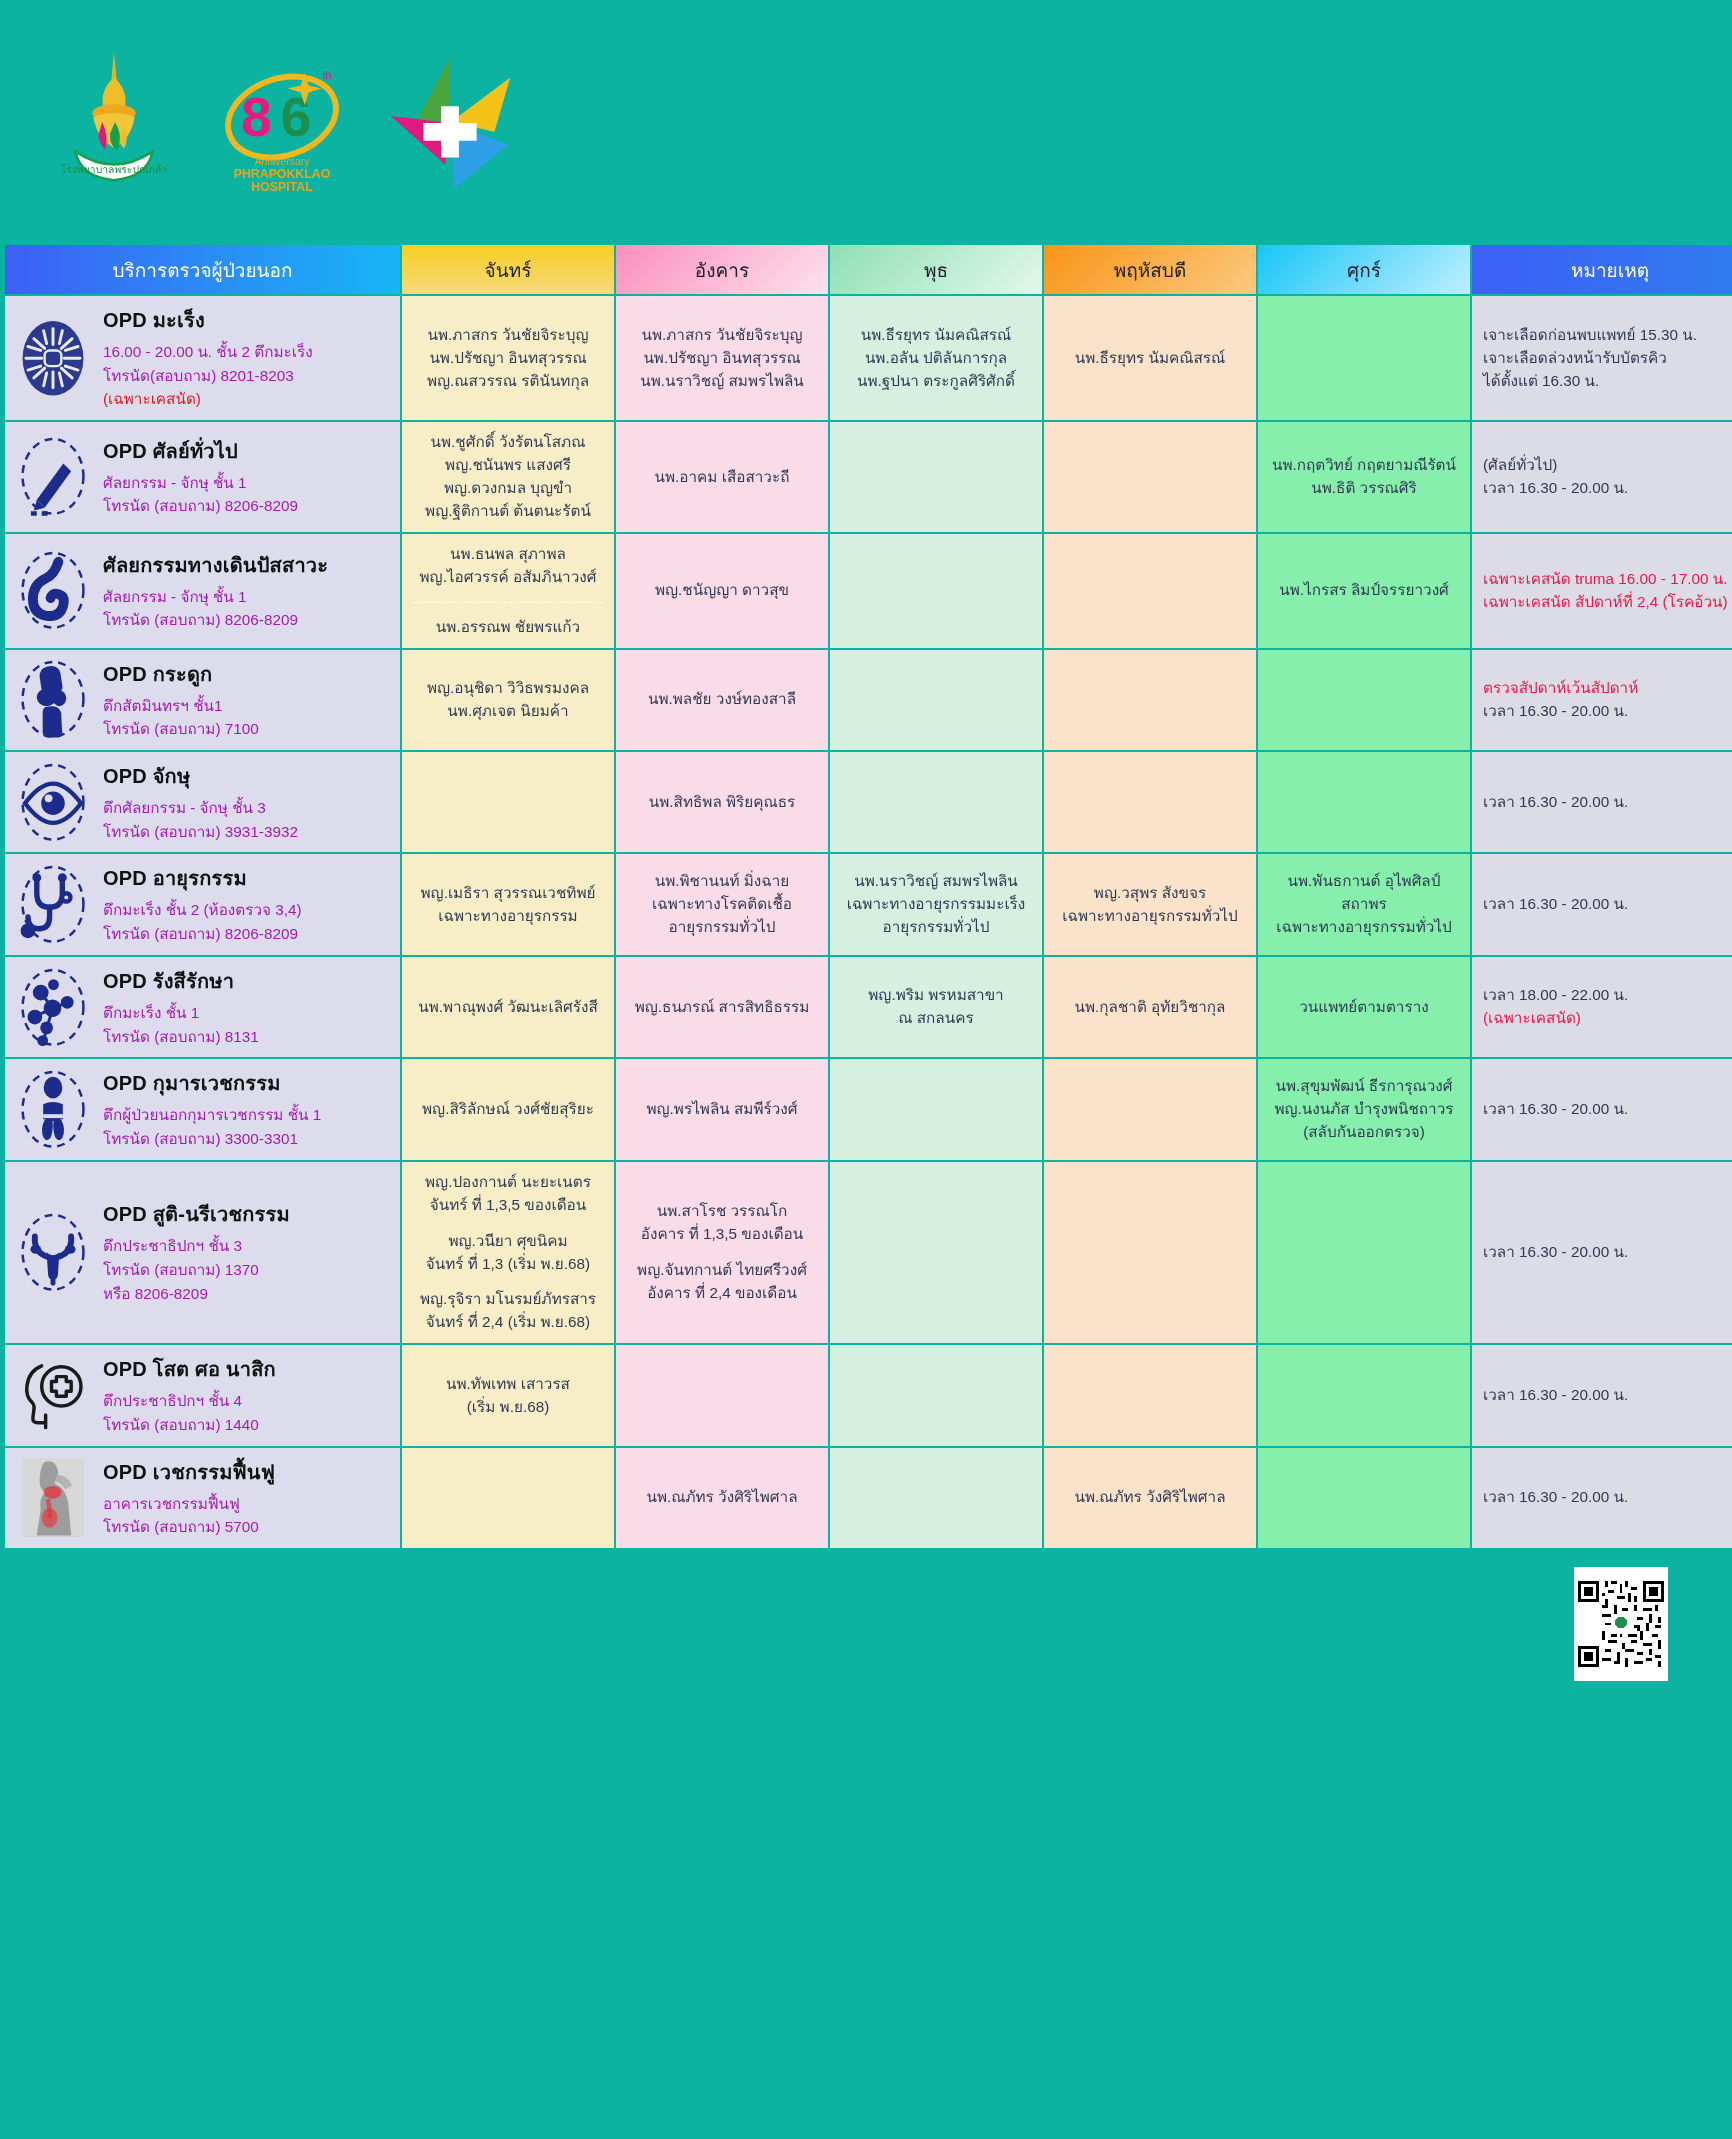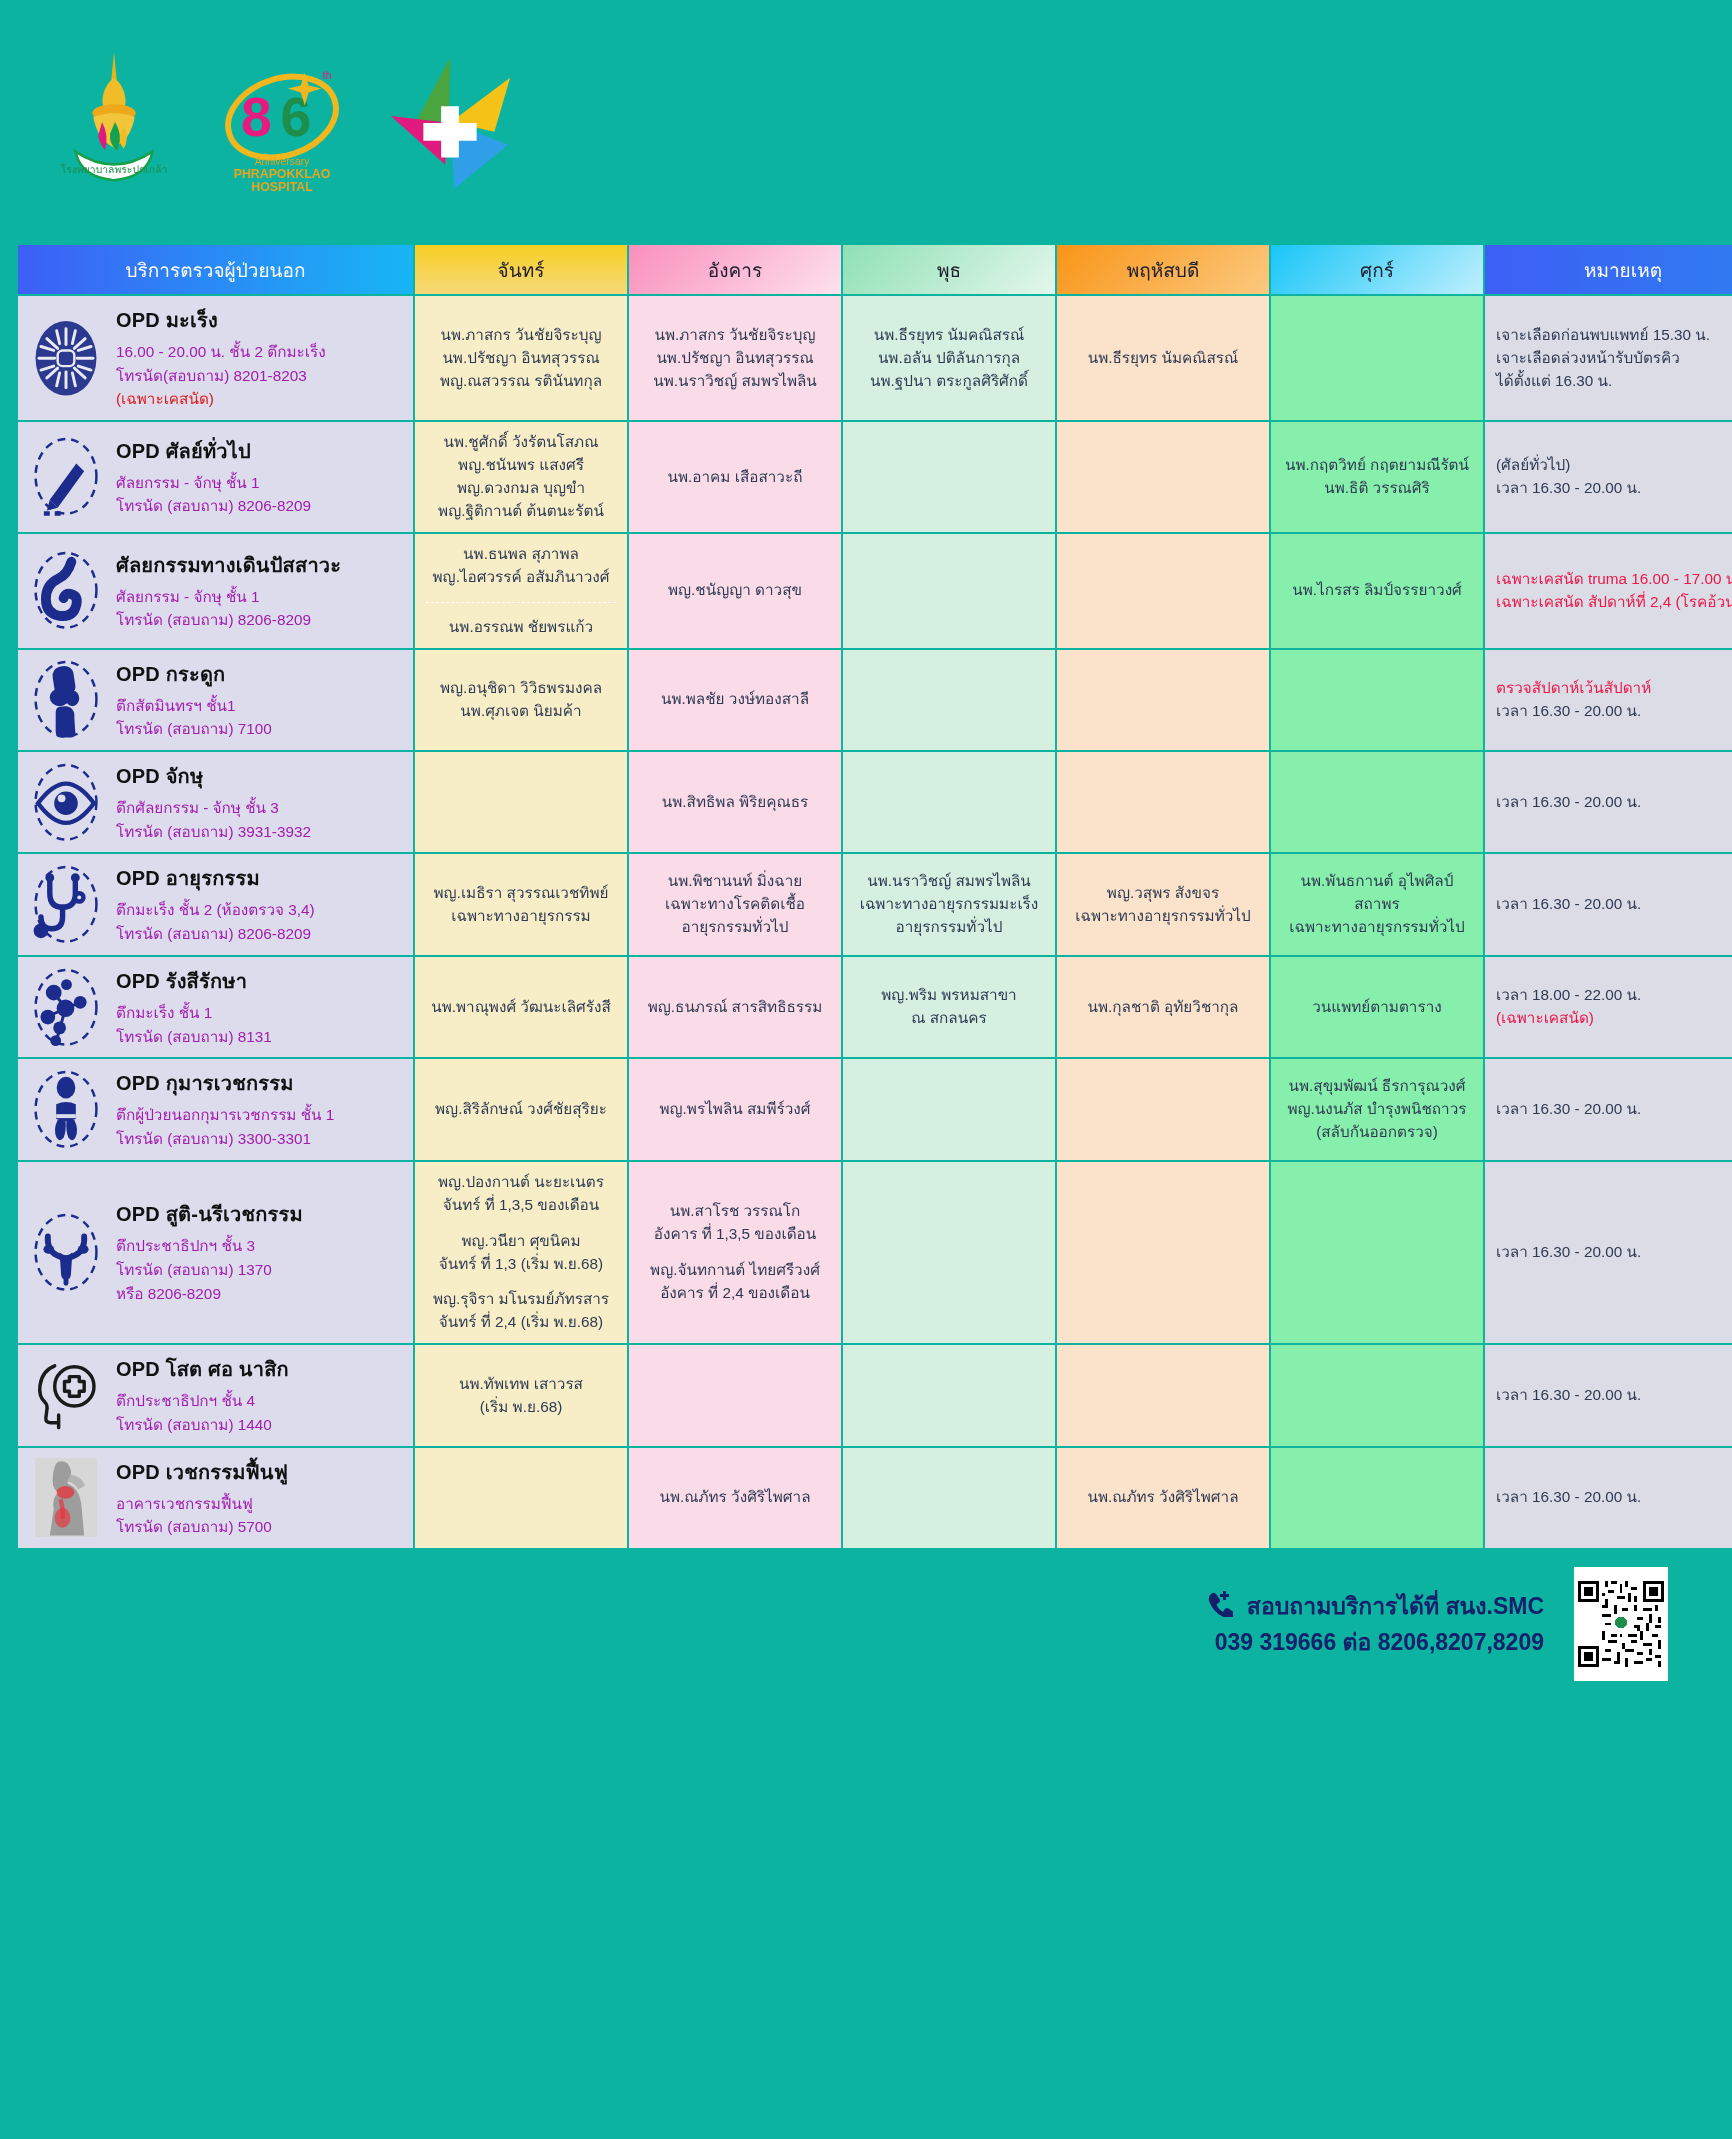--- a/index.html
+++ b/index.html
@@ -23,21 +23,21 @@
   .header-text { flex: 1; text-align: center; padding-right: 59px; color: #ffffff; }
   .header-sub {
     font-size: 31px; font-weight: 700; letter-spacing: 0px;
     line-height: 1.1; margin-bottom: 5px;
   }
   .header-title {
     font-size: 55px; font-weight: 700; line-height: 1.05;
   }
 
   
-  .table-wrap { position: relative; padding: 0 16px; }
+  .table-wrap { position: relative; padding: 0 3px; }
   table.sched { border-collapse: separate; border-spacing: 2px 2px; width: 1732px; table-layout: fixed; }
 
   thead th {
     height: 49px; font-size: 19px; font-weight: 500; color: #1a1a2e;
     text-align: center; vertical-align: middle; position: relative;
   }
   th.c-service { background: linear-gradient(90deg,#3d5ff5 0%, #17b6f5 100%); color:#ffffff; }
   th.c-mon     { background: linear-gradient(180deg,#f7cf23 0%, #f6d97a 100%); color:#20202e; }
   th.c-tue     { background: linear-gradient(135deg,#fa8fbb 0%, #fde2ee 100%); color:#20202e; }
   th.c-wed     { background: linear-gradient(135deg,#8fe0b4 0%, #e3f7ec 100%); color:#20202e; }
@@ -578,32 +578,20 @@
             <td class="fri cell-center"></td>
             <td class="note">
               <div>เวลา 16.30 - 20.00 น.</div>
             </td>
           </tr>
         </tbody>
     </table>
   </div>
 
   <div class="footer">
-    <div class="footer-text">
-      <div class="footer-line1">
-        <span class="phone-icon">
-          <svg width="28" height="28" viewBox="0 0 56 56">
-            <path d="M12 10 q6 -5 11 1 l6 9 q3 5 -2 8 l-4 3 q4 10 13 15 l3 -5 q3 -5 8 -2 l9 6 q6 5 1 11 q-6 7 -16 2 Q18 49 9 26 Q5 15 12 10 Z" fill="#14206b"></path>
-            <path d="M36 4 h6 v6 h6 v6 h-6 v6 h-6 v-6 h-6 v-6 h6 Z" fill="#14206b"></path>
-          </svg>
-        </span>
-        <span>สอบถามบริการได้ที่ สนง.SMC</span>
-      </div>
-      <div class="footer-line2">039 319666 ต่อ 8206,8207,8209</div>
-    </div>
     <div class="qr">
       <svg width="86" height="106" viewBox="0 0 29 29" shape-rendering="crispEdges">
         <rect width="29" height="29" fill="#fff"></rect>
         <g fill="#000">
           <rect x="0" y="0" width="7" height="1"></rect>
             <rect x="0" y="0" width="1" height="7"></rect>
           <rect x="6" y="0" width="1" height="7"></rect>
             <rect x="0" y="6" width="7" height="1"></rect>
           <rect x="2" y="2" width="3" height="3"></rect>
           <rect x="22" y="0" width="7" height="1"></rect>

